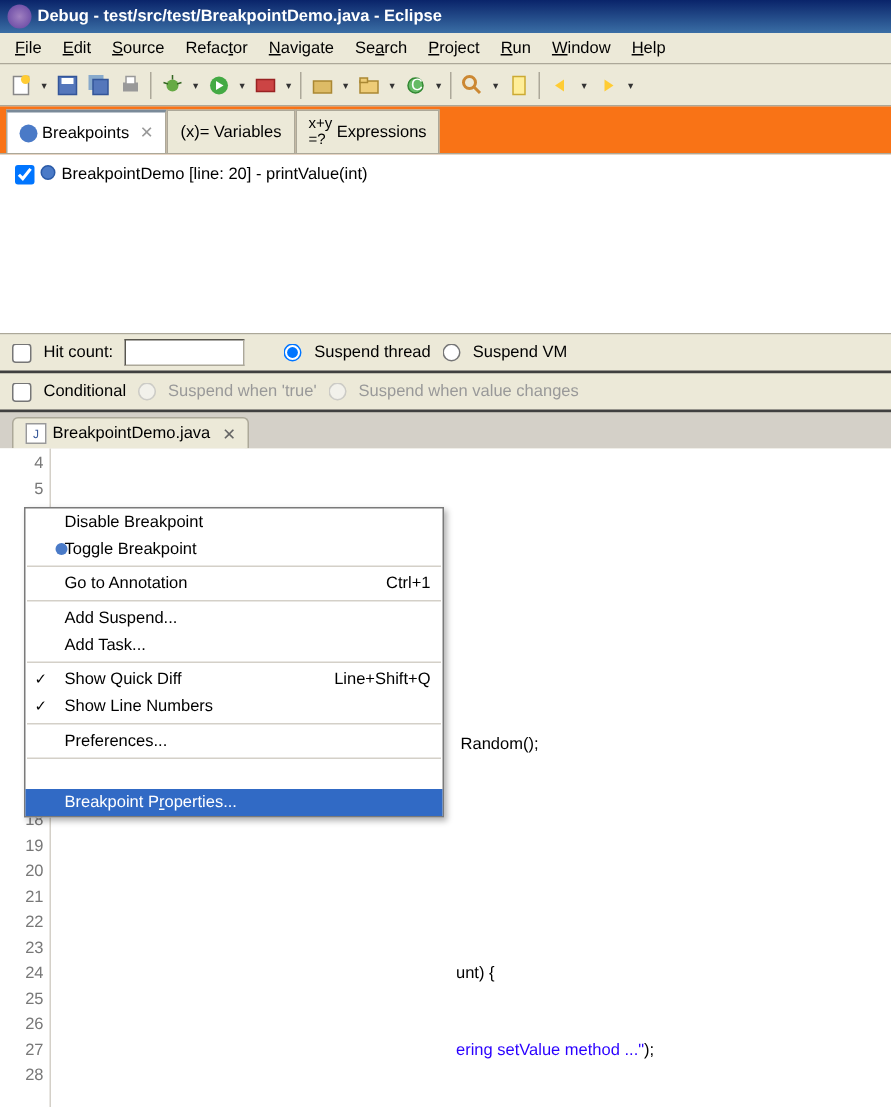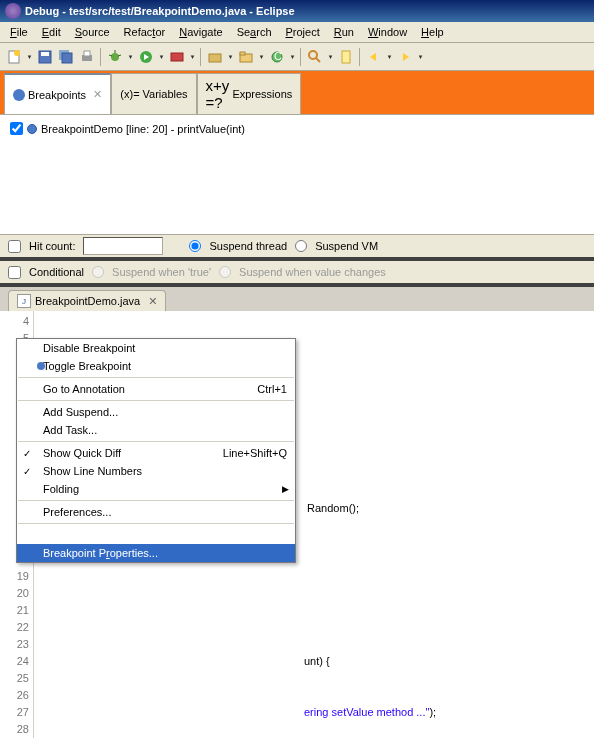--- a/index.html
+++ b/index.html
@@ -12,24 +12,24 @@
 .menubar span u { text-decoration: underline; }
 .toolbar { background: #ece9d8; padding: 2px 4px; display: flex; align-items: center; gap: 1px; border-bottom: 1px solid #aca899; height: 28px; }
 .tb-btn { width: 20px; height: 20px; display: inline-flex; align-items: center; justify-content: center; border: 1px solid transparent; }
 .tb-dd { width: 9px; font-size: 7px; color: #333; display: inline-flex; align-items: center; justify-content: center; }
 .tb-sep { width: 2px; height: 18px; border-left: 1px solid #aca899; margin: 0 2px; }
 .view-tabs { display: flex; background: #f97316; padding: 2px 0 0 4px; border-bottom: 1px solid #aca899; }
 .vtab { padding: 3px 8px; border: 1px solid #aca899; border-bottom: none; background: #ece9d8; display: flex; align-items: center; gap: 3px; margin-right: 0px; }
 .vtab.active { background: #fff; border-top: 2px solid #7a8a99; }
 .vtab-icon { width: 12px; height: 12px; border-radius: 50%; }
 .bp-area { background: #fff; padding: 5px 8px; height: 120px; border-bottom: 1px solid #aca899; }
-.bp-item { display: flex; align-items: center; gap: 4px; padding: 2px; }
+.bp-item { display: flex; gap: 4px; padding: 2px; }
 .bp-check { width: 13px; height: 13px; }
 .bp-dot { width: 10px; height: 10px; background: #4a7ac7; border-radius: 50%; border: 1px solid #2a5aa7; }
-.opt-row { background: #ece9d8; padding: 4px 8px; display: flex; align-items: center; gap: 8px; border-bottom: 4px solid #404040; height: 26px; }
+.opt-row { background: #ece9d8; padding: 4px 8px; display: flex; align-items: center; gap: 8px; border-bottom: 2px solid #404040; height: 26px; }
 .opt-check { width: 13px; height: 13px; }
 .txt-input { width: 80px; height: 18px; border: 1px inset #aca899; background: #fff; }
 .radio { width: 12px; height: 12px; }
 .disabled { color: #999; }
 .editor-tabs { display: flex; background: #d4d0c8; padding: 3px 0 0 8px; }
 .etab { padding: 3px 8px; background: #ece9d8; border: 1px solid #aca899; border-bottom: none; display: flex; align-items: center; gap: 4px; border-radius: 4px 4px 0 0; }
 .etab-icon { width: 14px; height: 14px; background: #fff; border: 1px solid #999; display: inline-flex; align-items: center; justify-content: center; font-size: 8px; color: #3a5a9a; }
 .etab-close { font-family: sans-serif; color: #666; margin-left: 4px; }
 .editor { background: #fff; display: flex; height: 450px; position: relative; }
 .gutter { width: 34px; background: #fff; border-right: 1px solid #d4d0c8; text-align: right; padding-right: 4px; color: #787878; font-family: "Courier New", monospace; font-size: 12px; line-height: 17px; padding-top: 2px; }
@@ -171,21 +171,21 @@
   <div class="vtab active">
     <span class="vtab-icon" style="background:#4a7ac7"></span>
     <span>Breakpoints</span>
     <span style="margin-left:4px;color:#999">✕</span>
   </div>
   <div class="vtab">
     <span>(x)=</span>
     <span>Variables</span>
   </div>
   <div class="vtab">
-    <span style="font-size:15px">x+y<br>=?</span>
+    <span style="font-size:10px">x+y<br>=?</span>
     <span>Expressions</span>
   </div>
 </div>
 
 <div class="bp-area">
   <div class="bp-item">
     <input type="checkbox" class="bp-check" checked="" style="">
     <span class="bp-dot"></span>
     <span>BreakpointDemo [line: 20] - printValue(int)</span>
   </div>
@@ -298,24 +298,20 @@
   <div class="ctx-sep"></div>
   <div class="ctx-item">
       <span class="ctx-check">✓</span>
       <span>Show Quick Diff</span>
       <span class="ctx-accel">Line+Shift+Q</span>
     </div>
   <div class="ctx-item">
       <span class="ctx-check">✓</span>
       <span>Show Line Numbers</span>
     </div>
-  <div class="ctx-item">
-      <span>Folding</span>
-      <span class="ctx-arrow">▶</span>
-    </div>
   <div class="ctx-sep"></div>
   <div class="ctx-item">
       <span>Preferences...</span>
     </div>
   <div class="ctx-sep"></div>
   <div class="ctx-item sel">
       <span>Breakpoint P<u>r</u>operties...</span>
     </div>
 </div>
 

